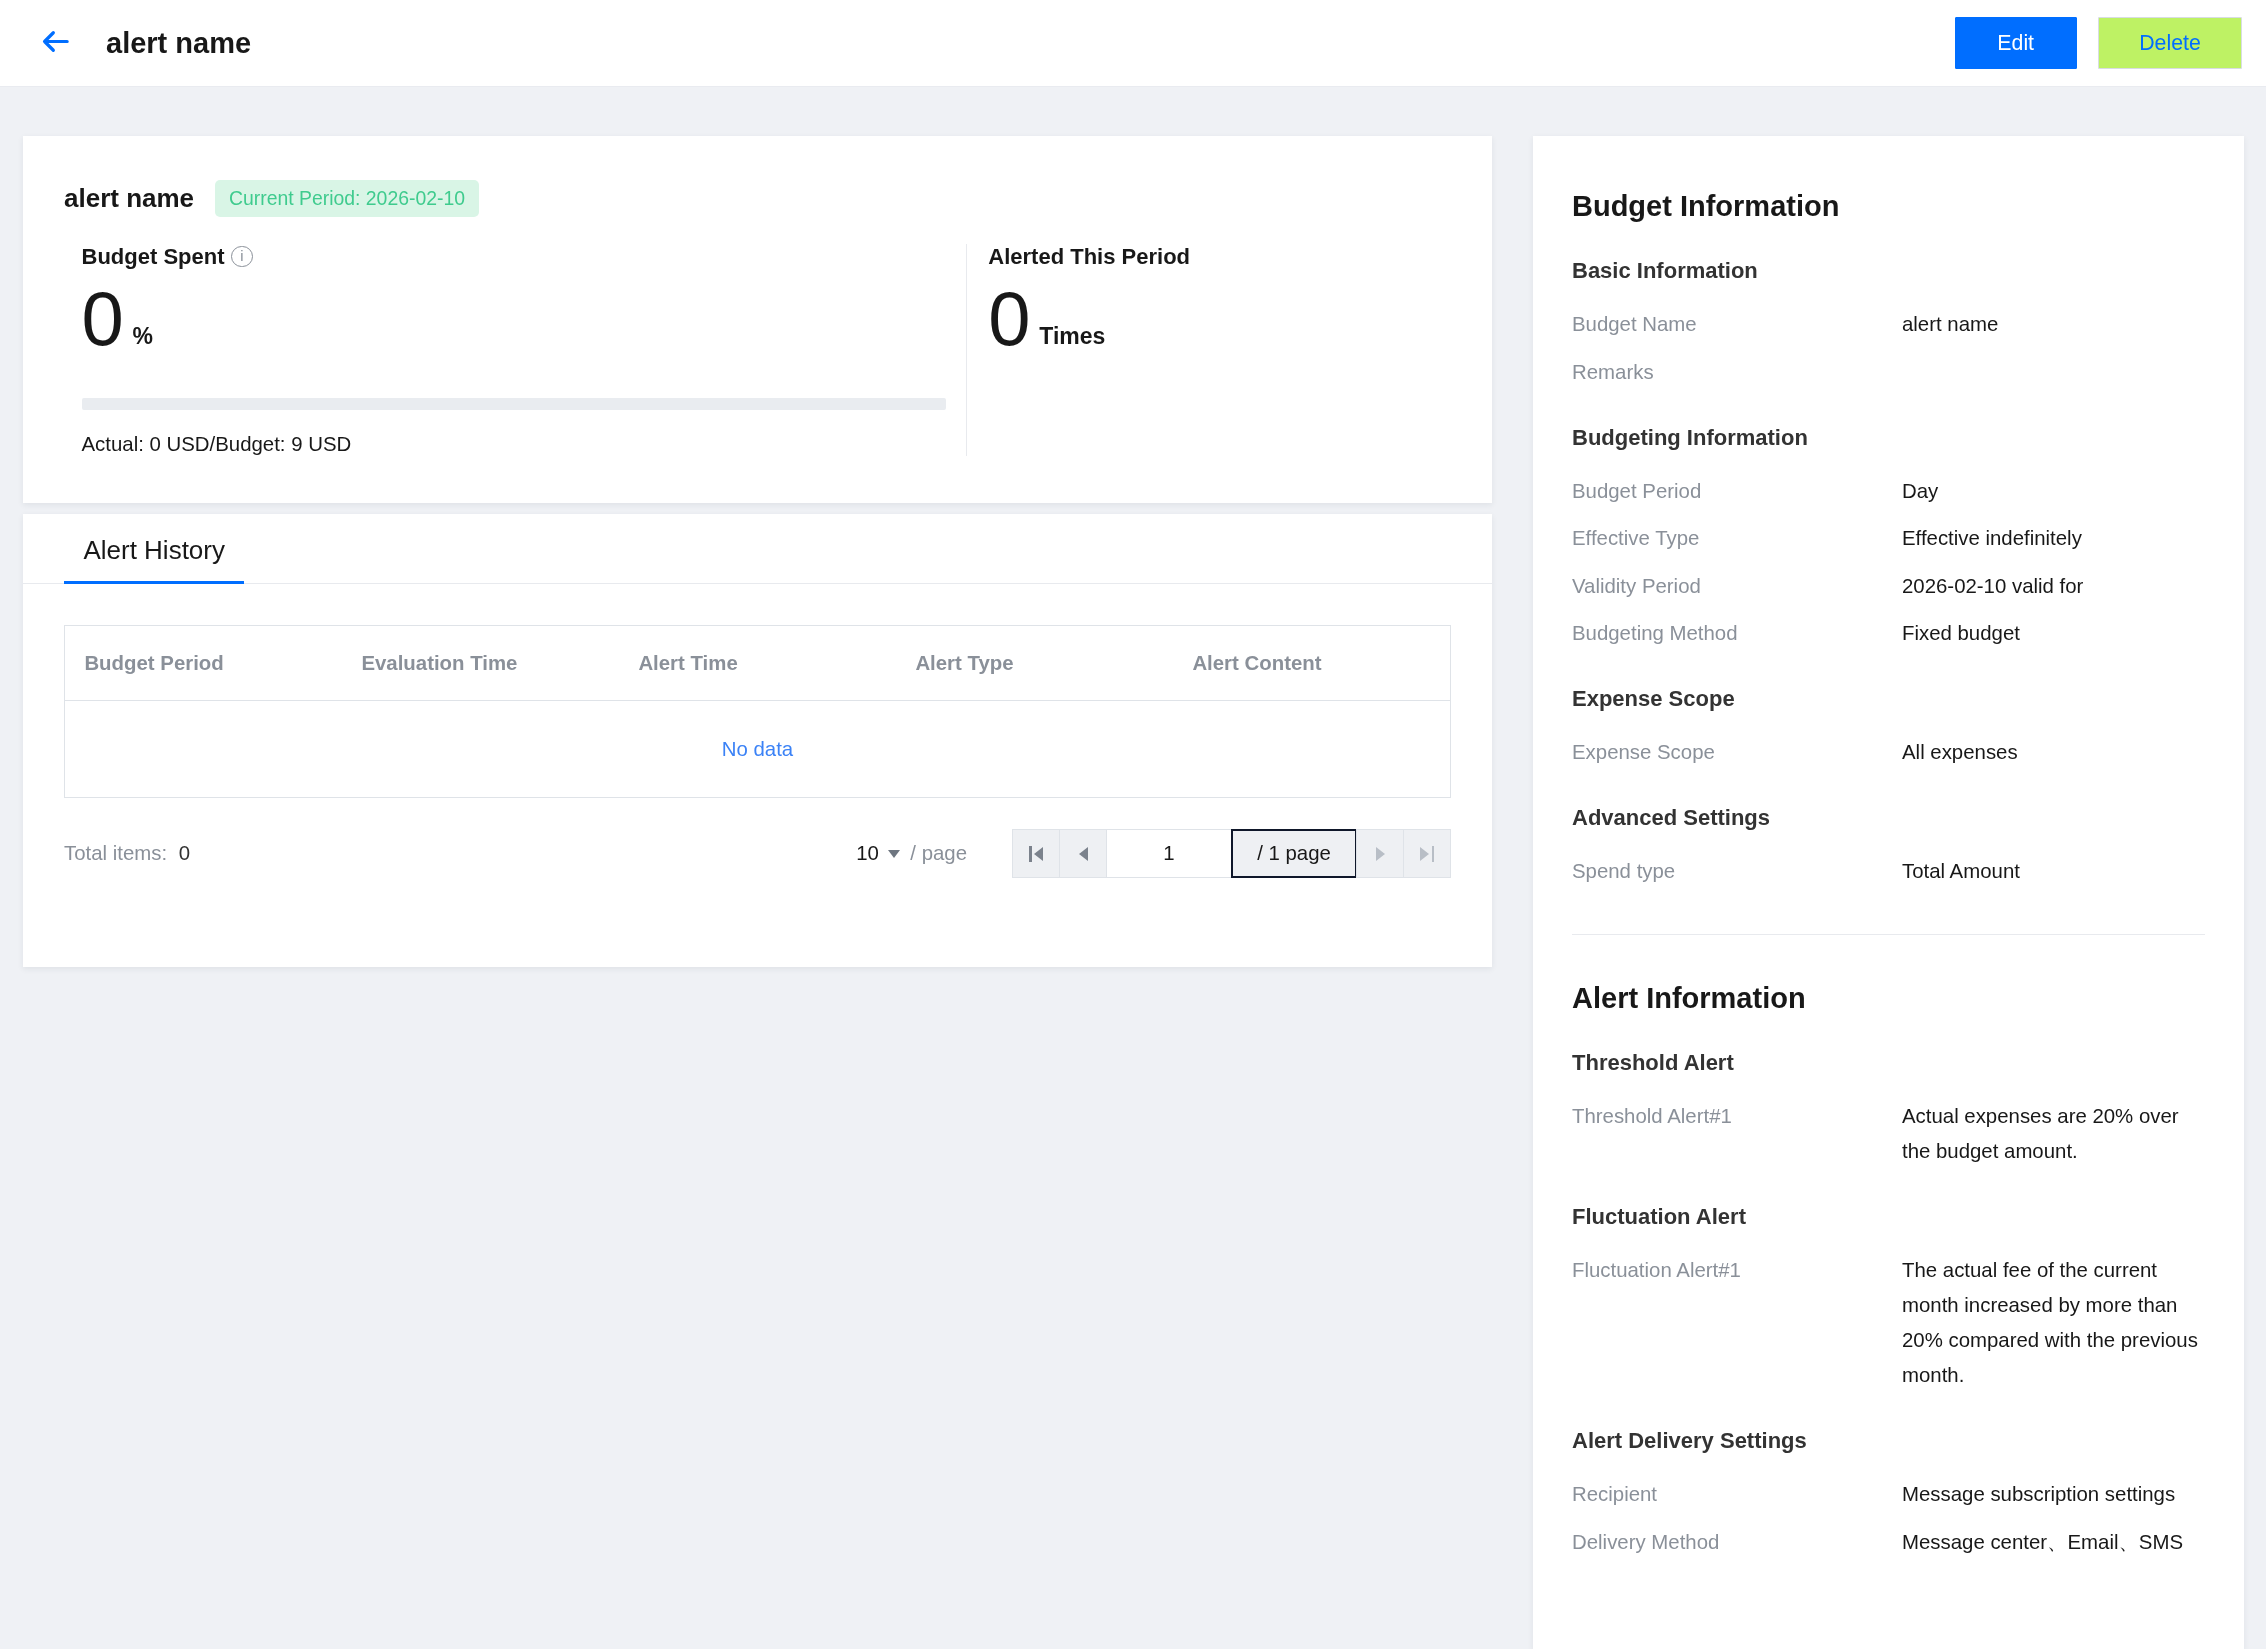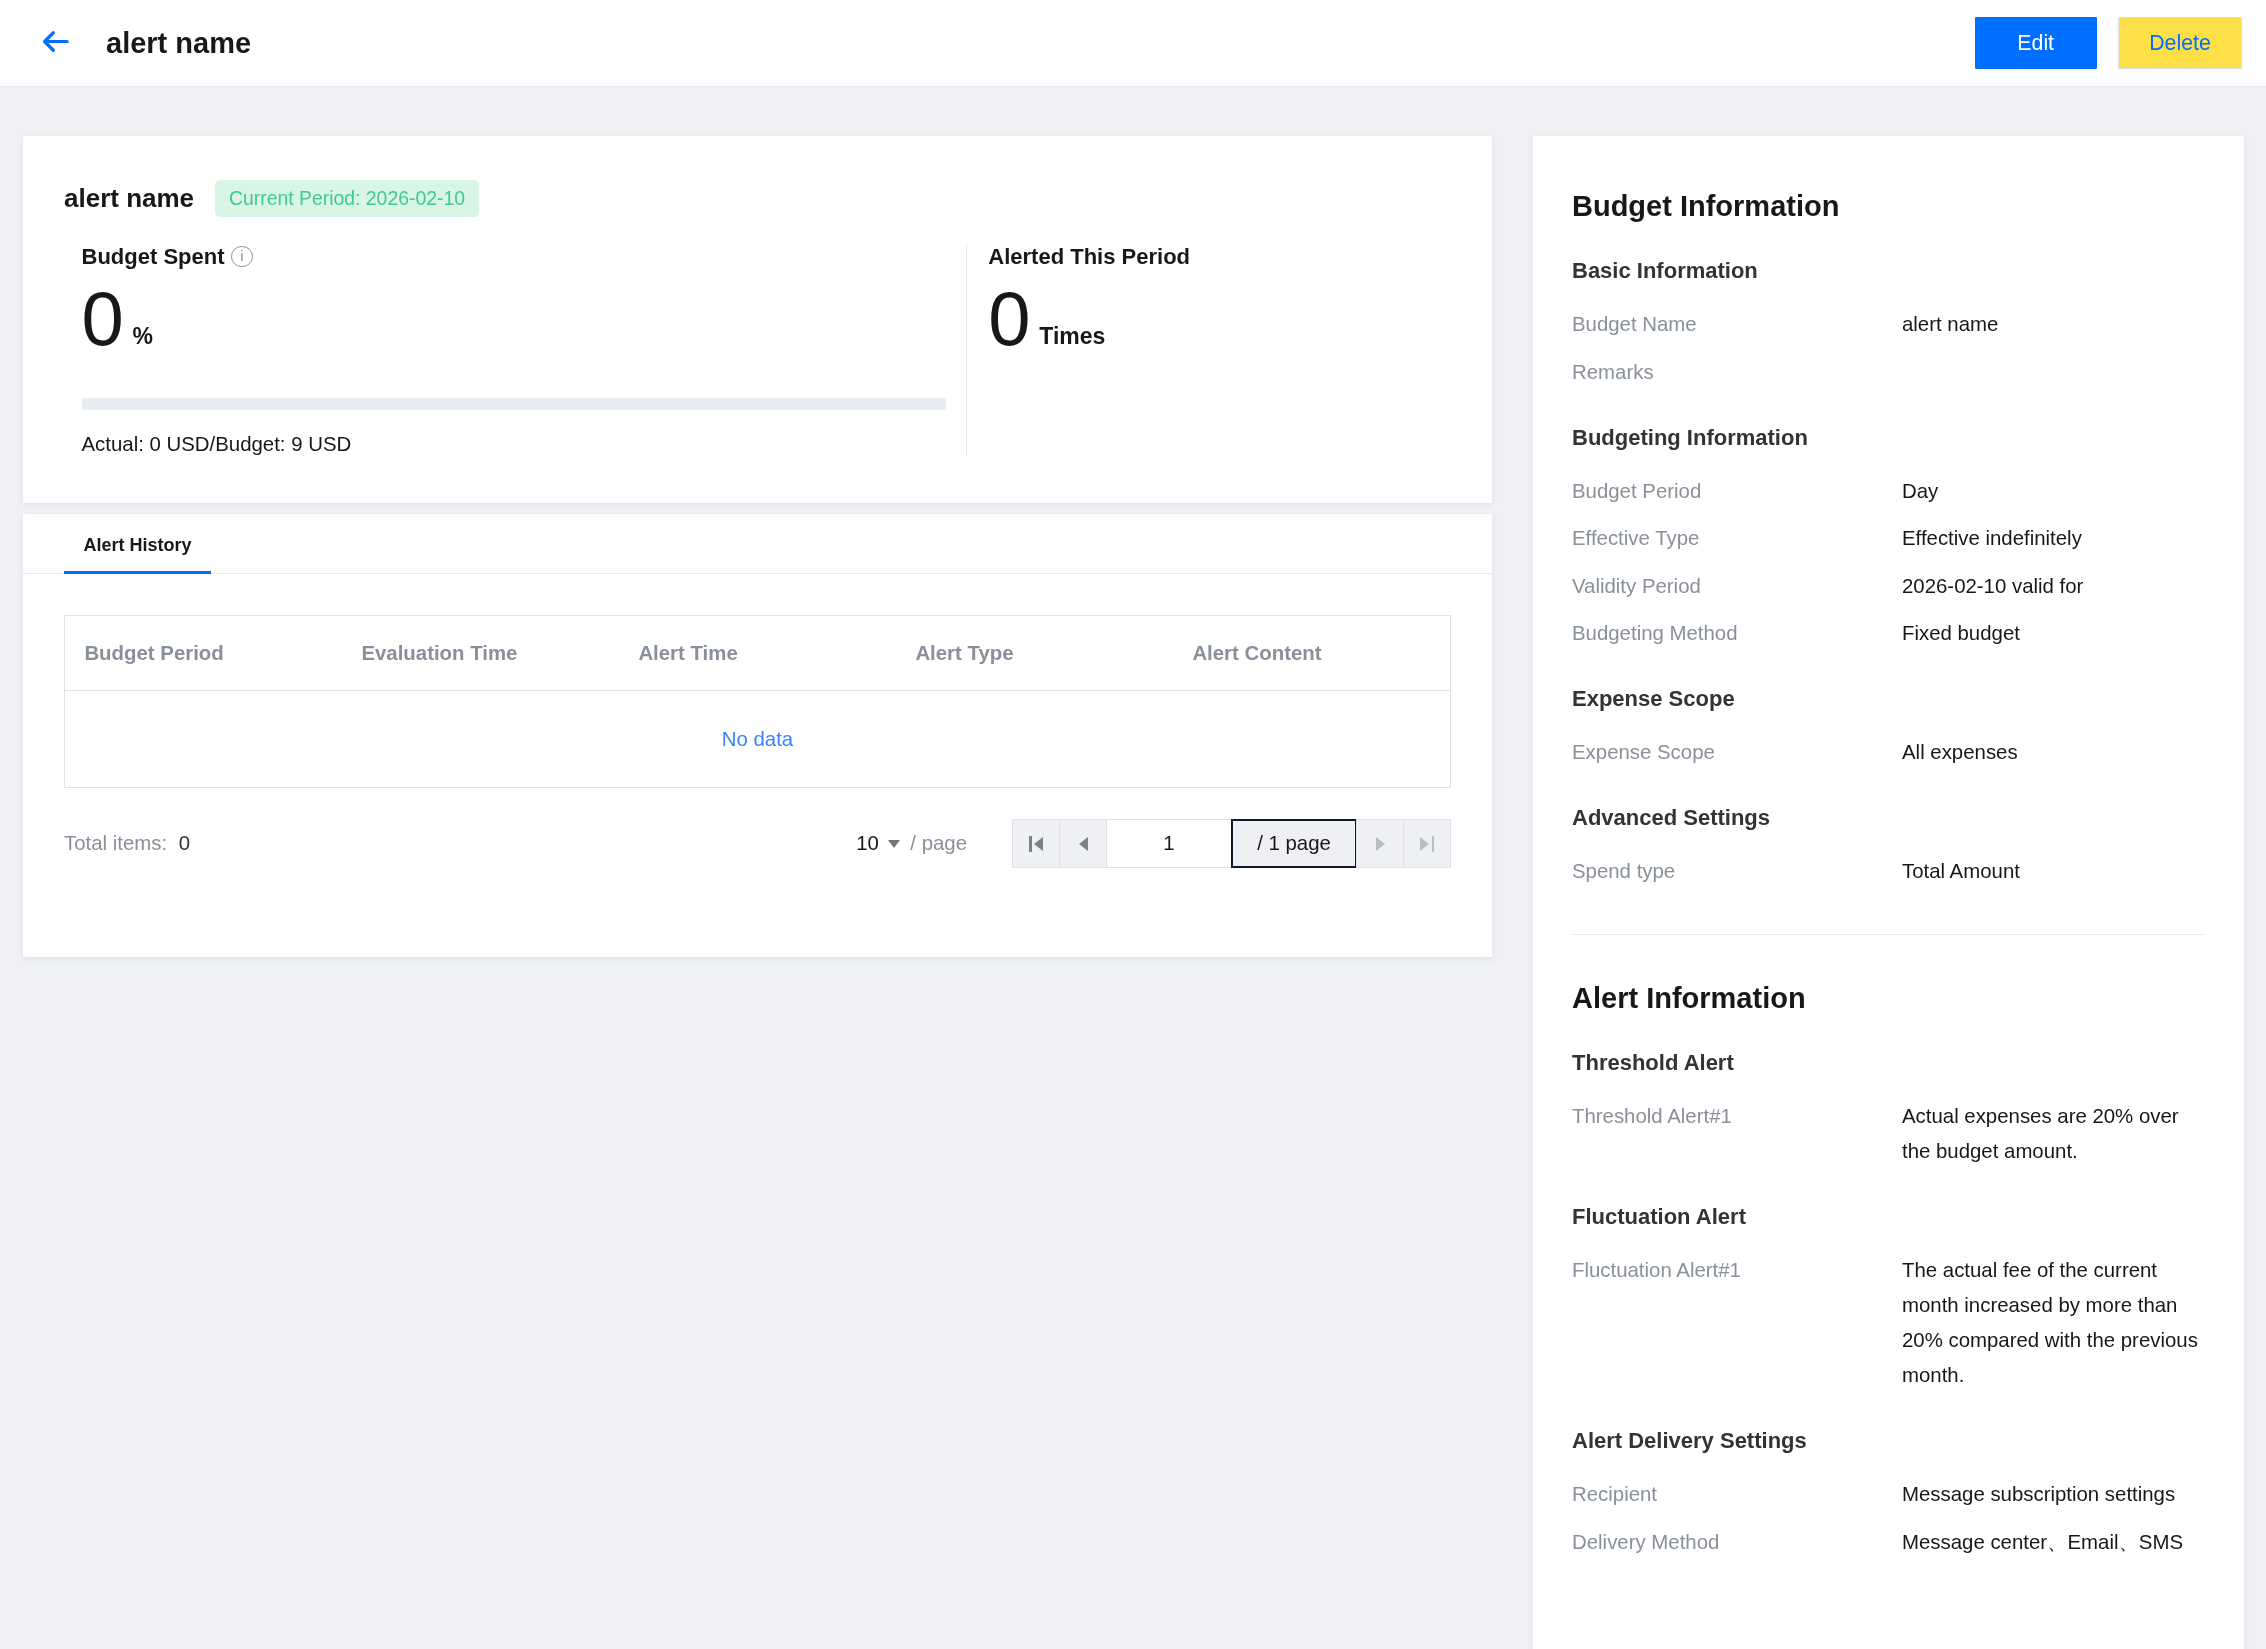--- a/index.html
+++ b/index.html
@@ -6,21 +6,21 @@
   html,body{width:2267px;height:1650px}
   body{background:#eff1f5;font-family:"Liberation Sans",sans-serif;color:#181818;overflow:hidden}
 
   
   .topbar{height:87px;background:#fff;display:flex;align-items:center;padding:0 25px 0 29px;border-bottom:1px solid #e9ebf0}
   .back-btn{width:52px;height:52px;display:flex;align-items:center;justify-content:center;cursor:pointer}
   .topbar-title{font-size:29px;font-weight:bold;margin-left:25px}
   .topbar-actions{margin-left:auto;display:flex;gap:21.3px}
   .btn{height:52px;font-size:21.3px;display:flex;align-items:center;justify-content:center;border-radius:1px;cursor:pointer}
   .btn-primary{width:122px;background:#006eff;color:#fff;border:1px solid #006eff}
-  .btn-secondary{width:124px;background:#fde047;color:#006eff;border:1px solid #d8dce3}
+  .btn-secondary{width:144px;background:#bef264;color:#006eff;border:1px solid #d8dce3}
 
   
   .main{display:flex;padding:49px 22px 0 23px;gap:41px;align-items:flex-start}
   .left-col{width:1469px;flex:none}
   .card{background:#fff;box-shadow:0 1.9px 5.8px rgba(40,50,70,.08)}
 
   
   .overview-card{padding:44px 41px 47px}
   .ov-title-row{display:flex;align-items:center}
   .ov-title{font-size:26px;font-weight:bold}
@@ -33,21 +33,21 @@
   .big-row{display:flex;align-items:flex-end;margin-top:11.6px}
   .big-num{font-size:76px;font-weight:500;line-height:1}
   .big-unit{font-size:23px;font-weight:bold;margin-left:8.7px;padding-bottom:6.8px}
   .progress{margin-top:41px;width:864px;height:11.6px;background:#e9ecf0;border-radius:1.9px;overflow:hidden}
   .progress-fill{height:100%;background:#006eff;width:0}
   .detail{margin-top:23px;font-size:20.4px}
 
   
   .history-card{margin-top:11.6px;padding-bottom:89px}
   .tabs{border-bottom:1px solid #e8eaee;padding:0 41px}
-  .tab{display:inline-block;font-size:18px;font-weight:bold;padding:20.4px 19.4px 15.5px;border-bottom:3.9px solid #006eff;margin-bottom:-1px;cursor:pointer}
+  .tab{display:inline-block;font-size:26px;font-weight:normal;padding:20.4px 19.4px 15.5px;border-bottom:3.9px solid #006eff;margin-bottom:-1px;cursor:pointer}
   .table-wrap{margin:41px 41px 0;border:1px solid #dfe3e8}
   table{width:100%;border-collapse:collapse;table-layout:fixed}
   th{height:74px;text-align:left;padding-left:19.4px;font-size:20.4px;color:#8a9099;font-weight:bold;border-bottom:1px solid #dfe3e8}
   .empty-cell{height:97px;text-align:center;font-size:20.4px;color:#3b82f6}
   .table-footer{display:flex;align-items:center;margin:31px 41px 0;font-size:20.4px;color:#8a9099}
   .total-count{color:#333;margin-left:11.6px}
   .pager{margin-left:auto;display:flex;align-items:center}
   .page-size{display:flex;align-items:center;color:#181818;cursor:pointer}
   .caret{width:0;height:0;border-left:6.8px solid transparent;border-right:6.8px solid transparent;border-top:8.7px solid #6e7680;margin-left:8.7px}
   .per-page{color:#8a9099;margin-left:10.7px;margin-right:45px}

